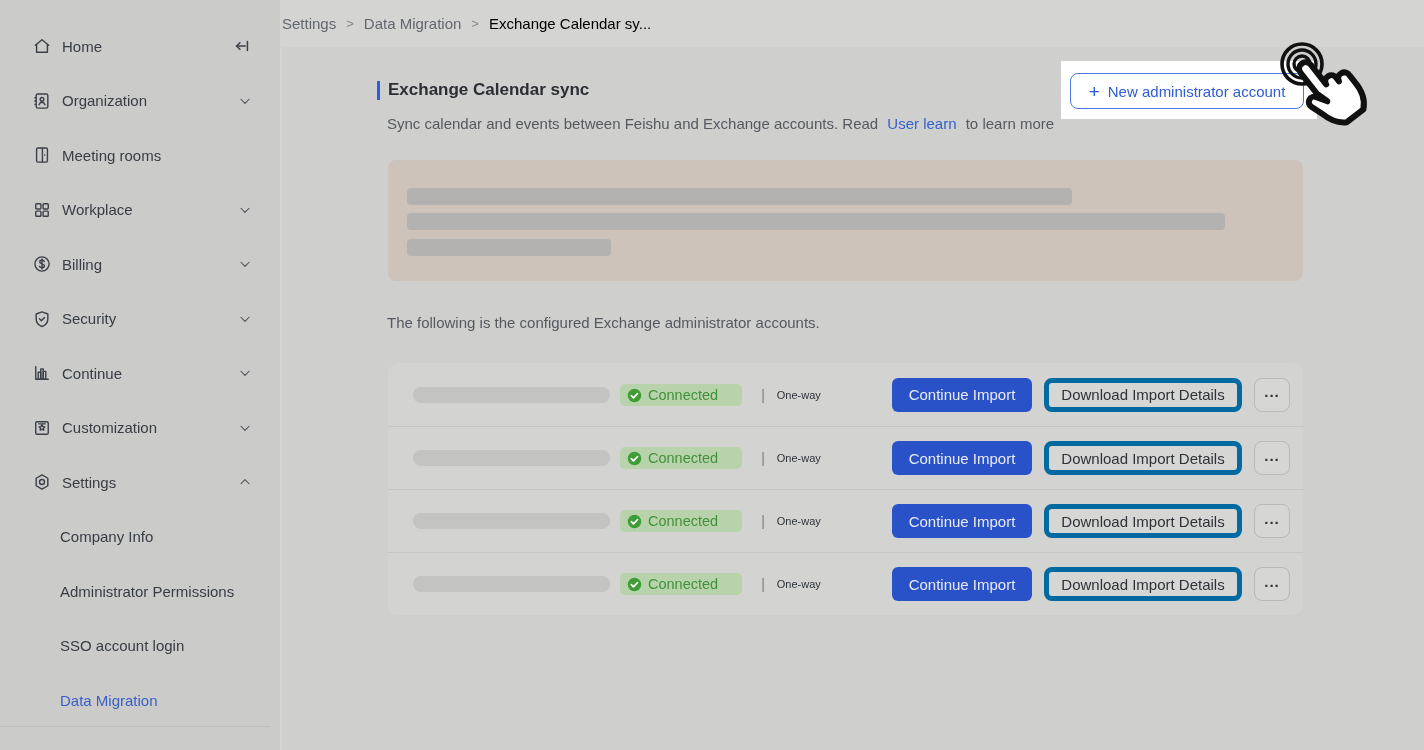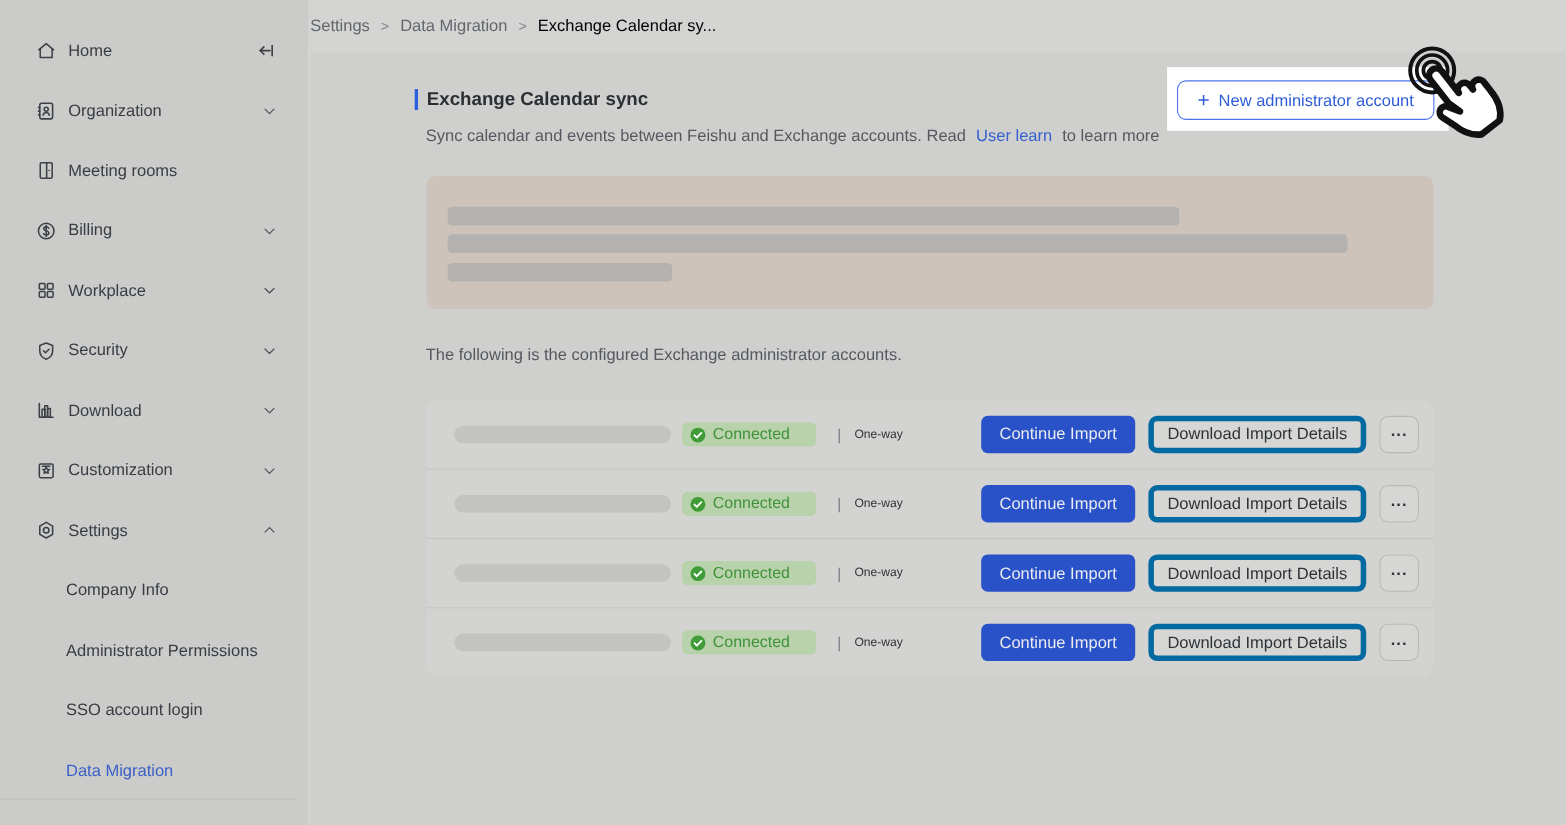--- a/index.html
+++ b/index.html
@@ -108,53 +108,53 @@
           <path d="M12.5 4v16"></path>
           <circle cx="15.2" cy="12" r="0.9" fill="#3c4148" stroke="none"></circle>
         </svg>
     </span>
     <span class="si-label">Meeting rooms</span>
   </div>
 
   <div class="side-item">
     <span class="si-icon">
       <svg viewBox="0 0 24 24">
-          <circle cx="12" cy="12" r="8.5"></circle>
-          <path d="M14.8 8.8c-.6-.9-1.6-1.3-2.8-1.3-1.6 0-2.7.8-2.7 2.1 0 2.9 5.6 1.5 5.6 4.5 0 1.4-1.2 2.2-2.9 2.2-1.3 0-2.4-.5-3-1.5"></path>
-          <path d="M12 6v12"></path>
-        </svg>
-    </span>
-    <span class="si-label">Billing</span>
-    <span class="chev">
-        <svg viewBox="0 0 24 24">
-          <path d="M5 9l7 7 7-7"></path>
-        </svg>
-      </span>
-  </div>
-
-  <div class="side-item">
-    <span class="si-icon">
-      <svg viewBox="0 0 24 24">
           <rect x="4.5" y="4.5" width="6.2" height="6.2" rx="1"></rect>
           <rect x="13.3" y="4.5" width="6.2" height="6.2" rx="1"></rect>
           <rect x="4.5" y="13.3" width="6.2" height="6.2" rx="1"></rect>
           <rect x="13.3" y="13.3" width="6.2" height="6.2" rx="1"></rect>
         </svg>
     </span>
     <span class="si-label">Workplace</span>
     <span class="chev">
         <svg viewBox="0 0 24 24">
           <path d="M5 9l7 7 7-7"></path>
         </svg>
       </span>
   </div>
 
   <div class="side-item">
     <span class="si-icon">
       <svg viewBox="0 0 24 24">
+          <circle cx="12" cy="12" r="8.5"></circle>
+          <path d="M14.8 8.8c-.6-.9-1.6-1.3-2.8-1.3-1.6 0-2.7.8-2.7 2.1 0 2.9 5.6 1.5 5.6 4.5 0 1.4-1.2 2.2-2.9 2.2-1.3 0-2.4-.5-3-1.5"></path>
+          <path d="M12 6v12"></path>
+        </svg>
+    </span>
+    <span class="si-label">Billing</span>
+    <span class="chev">
+        <svg viewBox="0 0 24 24">
+          <path d="M5 9l7 7 7-7"></path>
+        </svg>
+      </span>
+  </div>
+
+  <div class="side-item">
+    <span class="si-icon">
+      <svg viewBox="0 0 24 24">
           <path d="M12 3.5 19 6v6c0 4.5-3 7.5-7 9-4-1.5-7-4.5-7-9V6z"></path>
           <path d="M9 11.8l2.2 2.2 3.8-3.8"></path>
         </svg>
     </span>
     <span class="si-label">Security</span>
     <span class="chev">
         <svg viewBox="0 0 24 24">
           <path d="M5 9l7 7 7-7"></path>
         </svg>
       </span>
@@ -162,21 +162,21 @@
 
   <div class="side-item">
     <span class="si-icon">
       <svg viewBox="0 0 24 24">
           <path d="M4.5 4.5v15h15"></path>
           <rect x="7.5" y="11" width="3" height="8.5"></rect>
           <rect x="10.5" y="7" width="3" height="12.5"></rect>
           <rect x="13.5" y="10" width="3" height="9.5"></rect>
         </svg>
     </span>
-    <span class="si-label">Download</span>
+    <span class="si-label">Continue</span>
     <span class="chev">
         <svg viewBox="0 0 24 24">
           <path d="M5 9l7 7 7-7"></path>
         </svg>
       </span>
   </div>
 
   <div class="side-item">
     <span class="si-icon">
       <svg viewBox="0 0 24 24">

